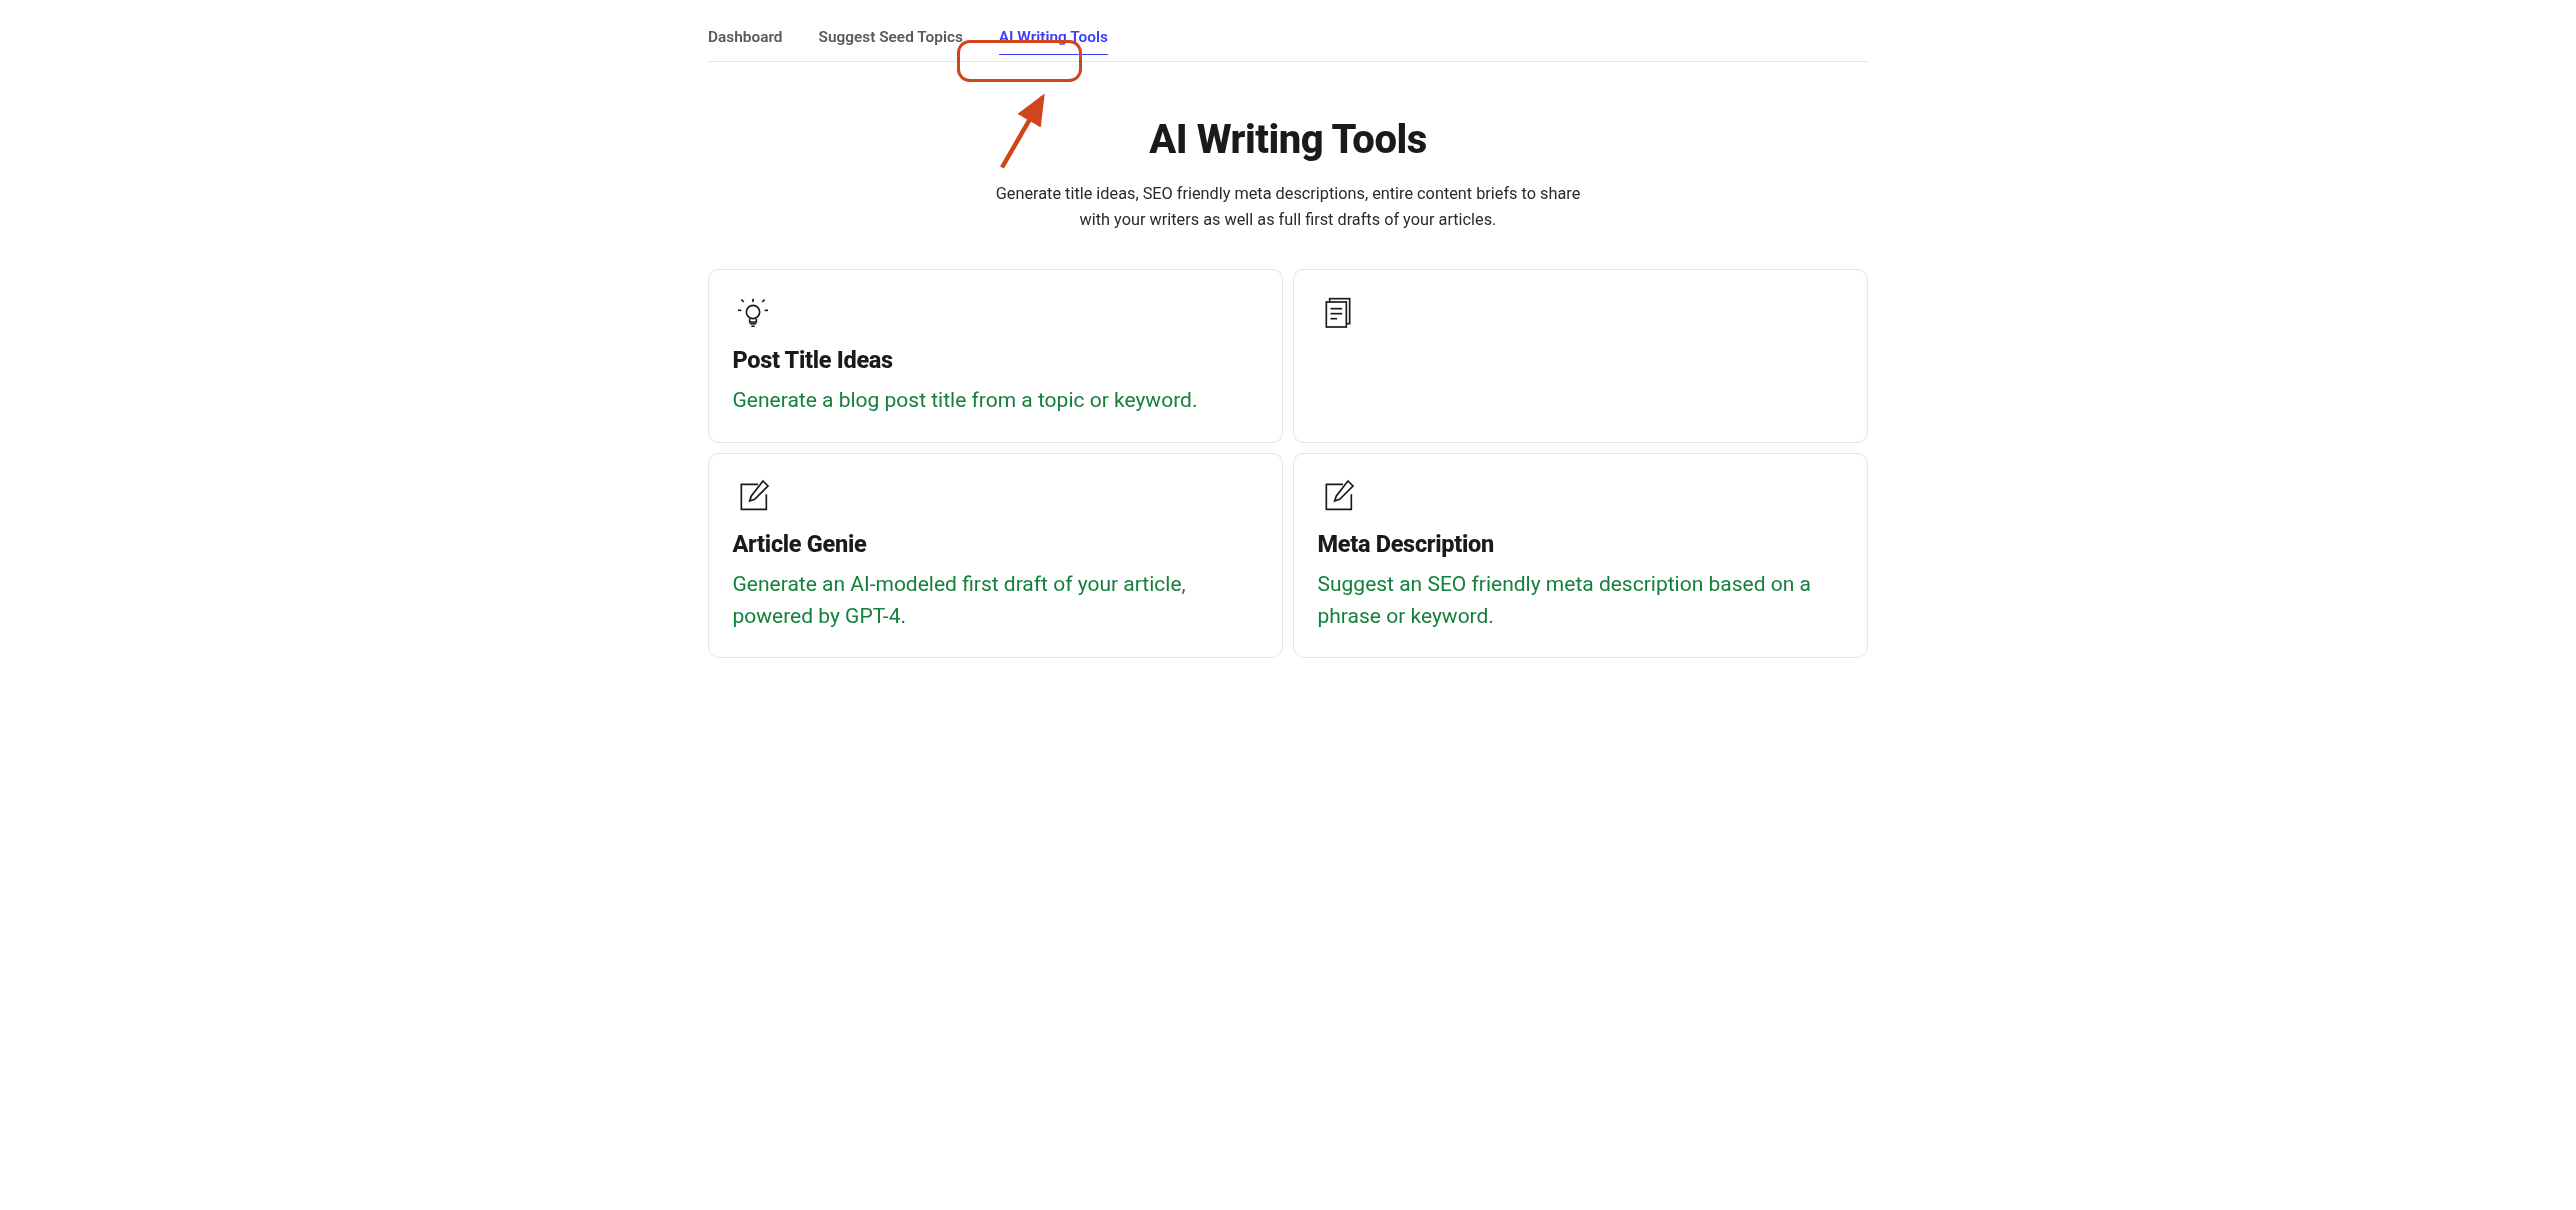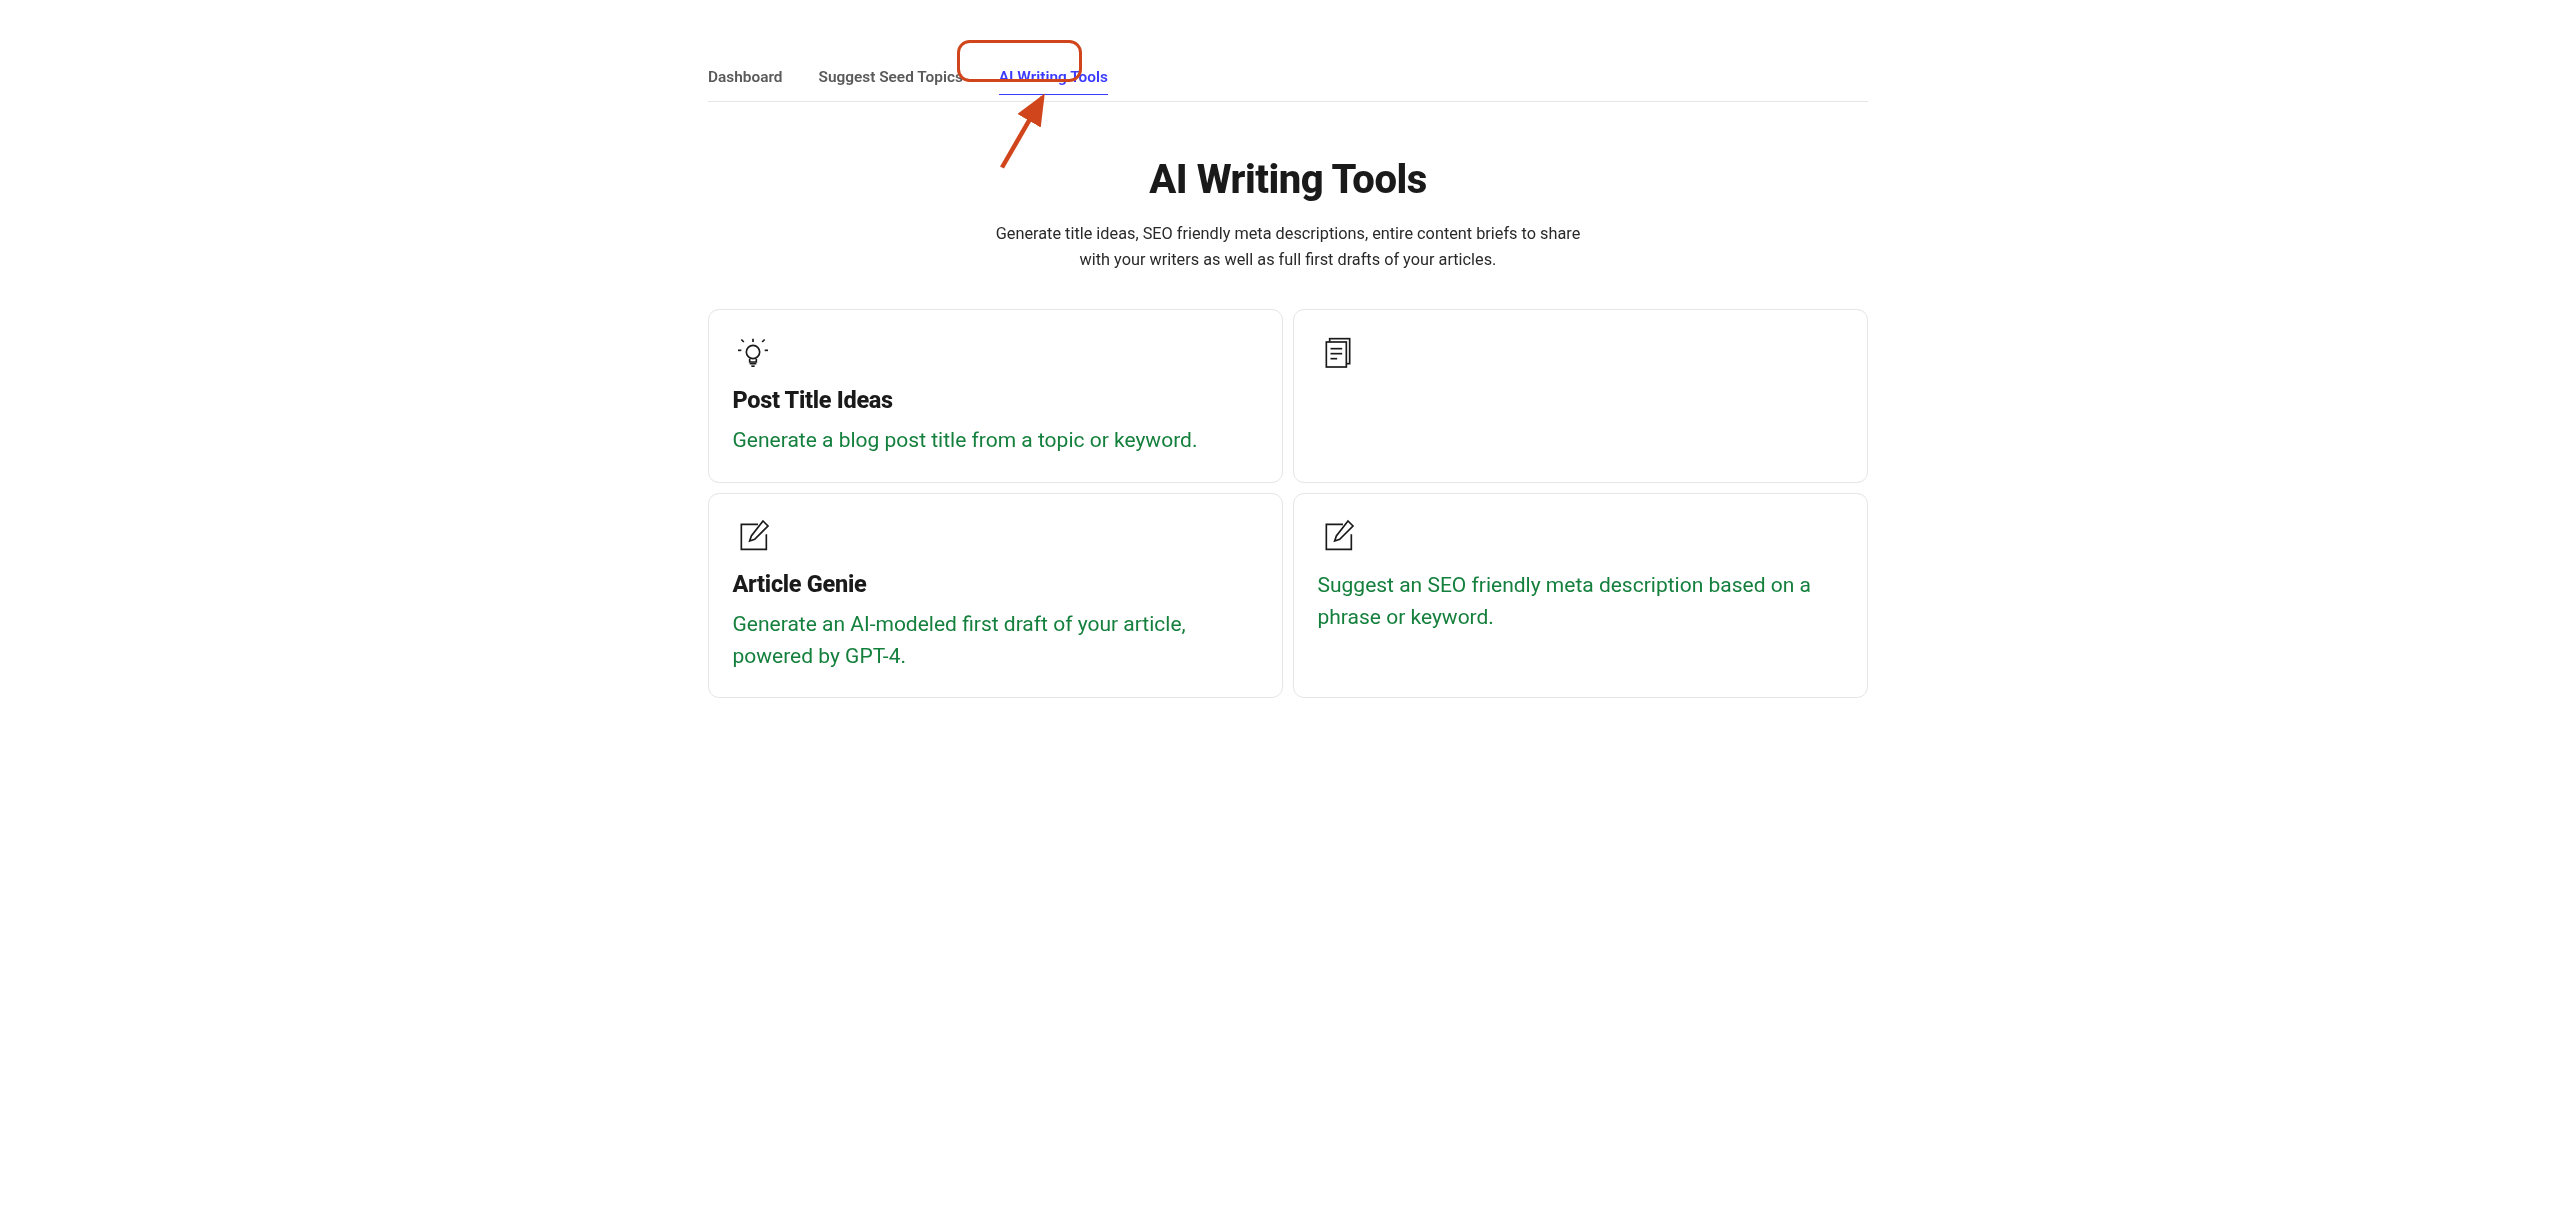--- a/index.html
+++ b/index.html
@@ -10,21 +10,21 @@
     }
     .container {
       max-width: 1196px;
       margin: 0 auto;
       padding: 0 18px;
     }
     .tabs {
       display: flex;
       gap: 36px;
       border-bottom: 0.9px solid #e5e5e5;
-      padding-top: 68px;
+      padding-top: 28px;
       position: relative;
     }
     .tab {
       padding-bottom: 14.5px;
       font-size: 15.4px;
       font-weight: 600;
       color: #5a5a5a;
       cursor: pointer;
       position: relative;
     }
@@ -177,18 +177,19 @@
       <p>Generate an AI-modeled first draft of your article, powered by GPT-4.</p>
     </div>
 
     <div class="card">
       <div class="card-icon">
         <svg viewBox="0 0 48 48" fill="none" stroke="#1a1a1a" stroke-width="2">
           <path d="M30 10 L10 10 L10 40 L40 40 L40 22"></path>
           <path d="M36 6 L42 12 L26 28 L20 30 L22 24 Z"></path>
         </svg>
       </div>
+      <h2>Meta Description</h2>
       <p>Suggest an SEO friendly meta description based on a phrase or keyword.</p>
     </div>
 
   </div>
 </div>
 
 
 </body></html>

